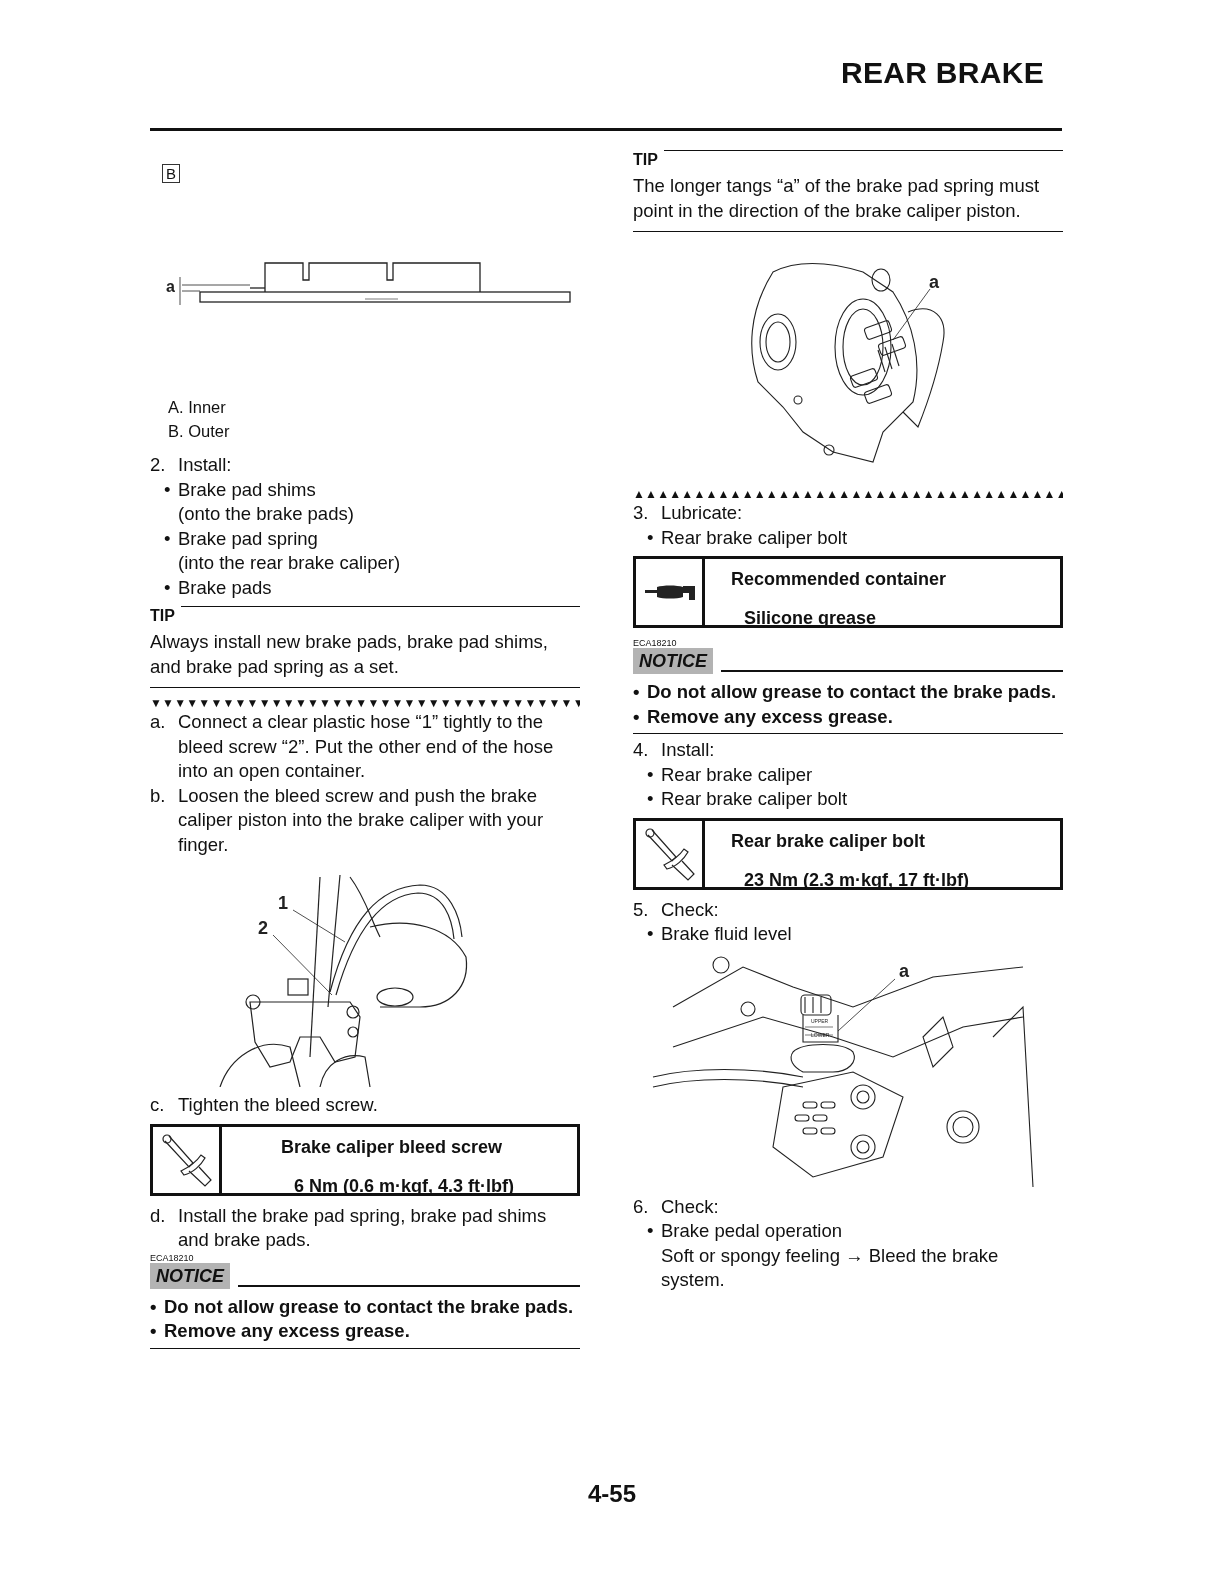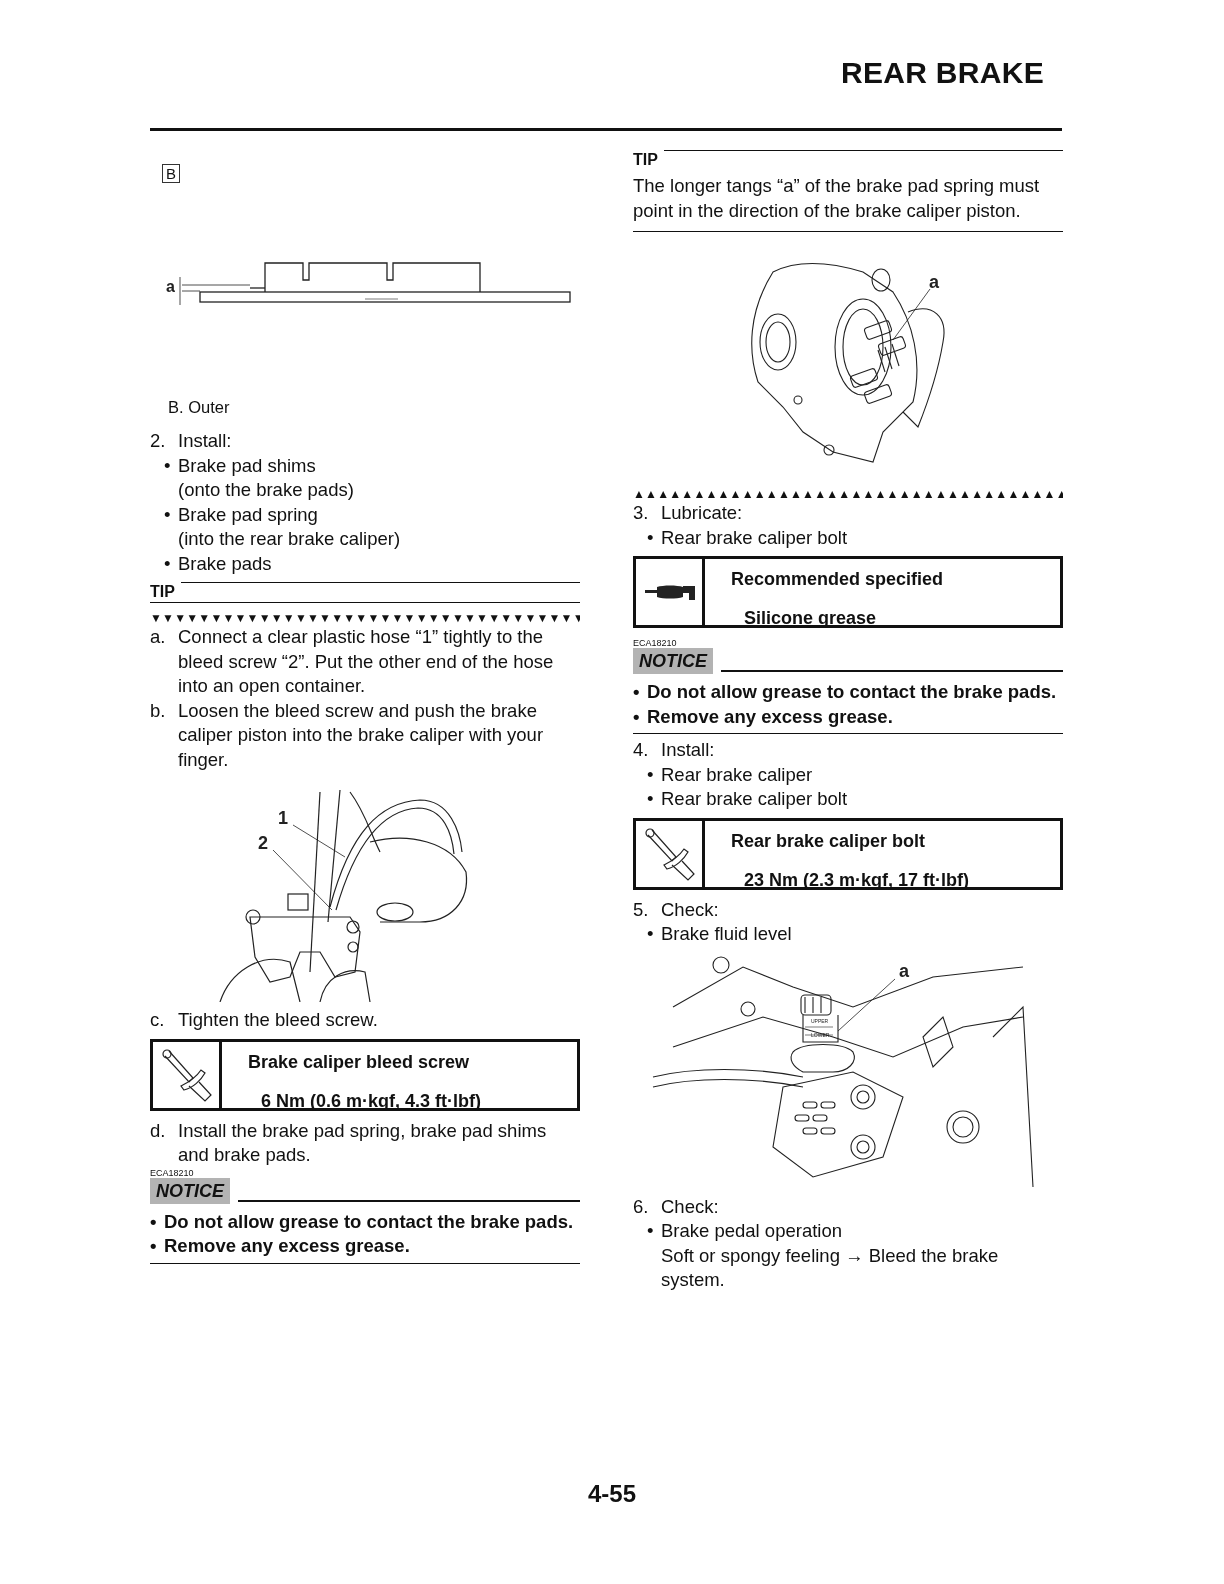--- a/index.html
+++ b/index.html
@@ -55,20 +55,21 @@
         <line x1="32" y1="30" x2="100" y2="30" stroke-width="0.8"></line>
         <line x1="32" y1="36" x2="50" y2="36" stroke-width="0.8"></line>
         <line x1="30" y1="22" x2="30" y2="50" stroke-width="0.8"></line>
         <line x1="215" y1="44" x2="248" y2="44" stroke-width="0.6"></line>
       </g>
       <text x="16" y="37" font-family="Liberation Sans, sans-serif" font-weight="bold" font-size="16" fill="#222">a</text>
     </svg>
   </div>
 
   <div style="padding-left:18px;font-size:16.5px;line-height:24px;">
+    <div>A.  Inner</div>
     <div>B.  Outer</div>
   </div>
 
   <div style="height:10px;"></div>
 
   <div class="numitem">
     <span class="num">2.</span>
     <span>Install:</span>
   </div>
   <div class="bullet">
@@ -84,20 +85,21 @@
   <div class="bullet">
     <span class="dot">•</span>
     <div>Brake pads</div>
   </div>
 
   <div style="height:6px;"></div>
   <div class="tip-head">
     <span>TIP</span>
       <span class="line"></span>
   </div>
+  <div style="padding-top:4px;padding-bottom:8px;">Always install new brake pads, brake pad shims, and brake pad spring as a set.</div>
   <div class="rule"></div>
 
   <div style="height:8px;"></div>
   <div class="triangles">▼▼▼▼▼▼▼▼▼▼▼▼▼▼▼▼▼▼▼▼▼▼▼▼▼▼▼▼▼▼▼▼▼▼▼▼▼▼</div>
 
   <div class="numitem">
     <span class="num">a.</span>
     <span>Connect a clear plastic hose “1” tightly to the bleed screw “2”. Put the other end of the hose into an open container.</span>
   </div>
   <div class="numitem">
@@ -129,21 +131,21 @@
       <text x="108" y="77" font-family="Liberation Sans, sans-serif" font-weight="bold" font-size="18" fill="#222">2</text>
     </svg>
   </div>
 
   <div class="numitem" style="margin-top:6px;">
     <span class="num">c.</span>
     <span>Tighten the bleed screw.</span>
   </div>
 
   <div style="height:6px;"></div>
-  <div class="spec-box" style="height:72px;">
+  <div class="spec-box" style="height:72px;gap:33px;">
     <div class="spec-icon">
       <svg width="54" height="58" viewBox="0 0 54 58">
         <g fill="none" stroke="#222" stroke-width="1.2">
           <circle cx="8" cy="8" r="4"></circle>
           <path d="M10 5 L34 32 L30 36 L6 10"></path>
           <path d="M22 40 C30 36 38 30 42 24 L46 27 C42 34 34 42 25 44 Z"></path>
           <path d="M30 40 L46 55 L52 49 L40 36"></path>
         </g>
       </svg>
     </div>
@@ -221,21 +223,21 @@
     <div class="spec-icon">
       <svg width="56" height="24" viewBox="0 0 56 24">
         <g fill="#222">
           <rect x="4" y="10" width="12" height="3"></rect>
           <path d="M16 7 C22 5 36 5 42 7 L42 17 C36 19 22 19 16 17 Z"></path>
           <path d="M42 6 L54 6 L54 20 L48 20 L48 13 L42 13 Z"></path>
         </g>
       </svg>
     </div>
     <div class="spec-text">
-      <div>Recommended specified</div>
+      <div>Recommended container</div>
       <div class="l2">Silicone grease</div>
     </div>
   </div>
 
   <div style="height:10px;"></div>
   <div class="eca">ECA18210</div>
   <div class="notice-head">
     <span class="notice-badge">NOTICE</span>
       <span class="line"></span>
   </div>

